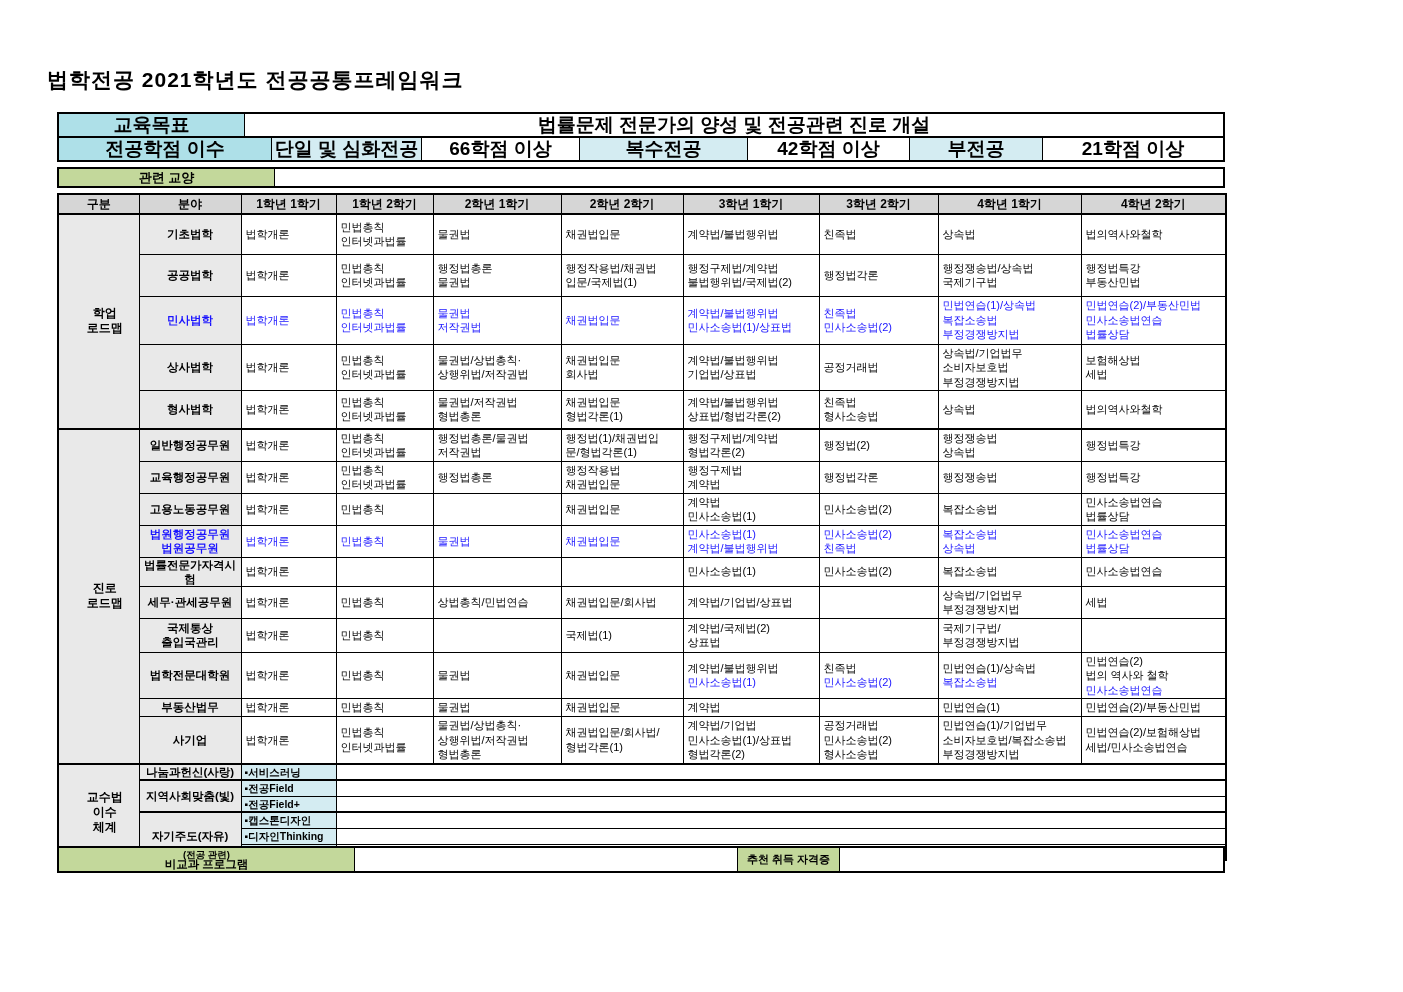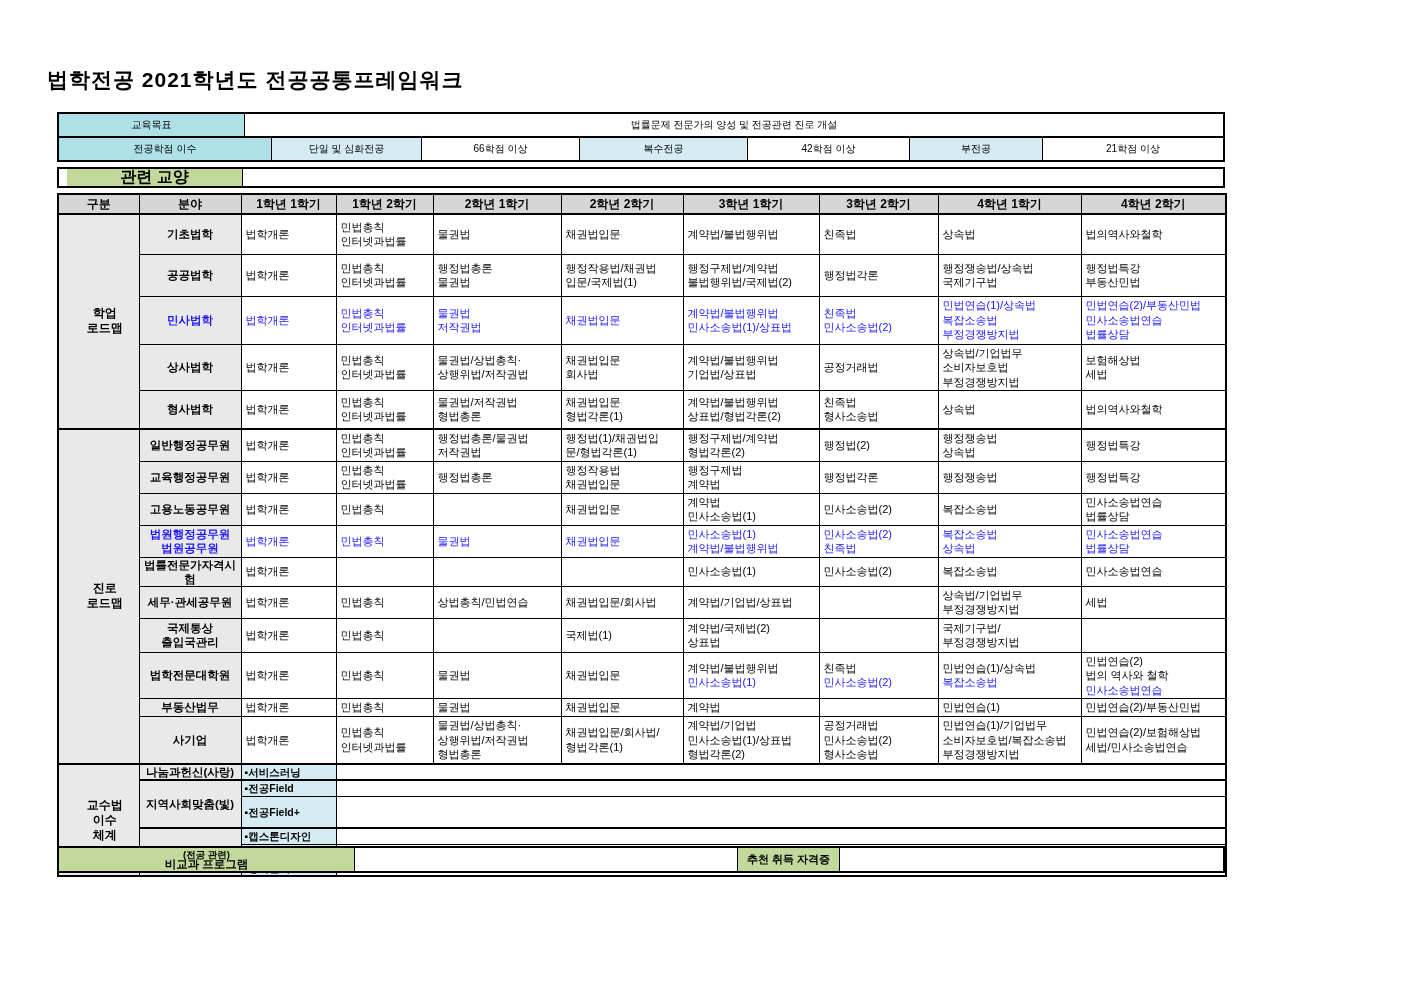--- a/index.html
+++ b/index.html
@@ -9,27 +9,27 @@
   *{box-sizing:border-box; margin:0; padding:0;}
   html,body{width:1403px; height:992px; background:#fff; font-family:"Liberation Sans", sans-serif; color:#000;}
   #page{position:relative; width:1403px; height:992px; overflow:hidden;}
 
   .title{position:absolute; left:47px; top:66px; font-size:21px; font-weight:bold; letter-spacing:1px;}
 
   
   .box1{position:absolute; left:57px; top:112px; width:1168px; border:2px solid #000;}
   .hrow{display:flex; align-items:stretch;}
   .hrow + .hrow{border-top:2px solid #000;}
-  .hcell{display:flex; align-items:center; justify-content:center; font-weight:normal; font-size:10px; height:22px;}
+  .hcell{display:flex; align-items:center; justify-content:center; font-weight:bold; font-size:19px; height:22px;}
   .hcell.bl{border-left:1px solid #000;}
   .lab{background:var(--teal);}
   .pale{background:var(--pale-blue);}
 
   .box2{position:absolute; left:57px; top:167px; width:1168px; height:21px; border:2px solid #000; display:flex;}
-  .box2 .glabel{width:175px; background:var(--green); display:flex; align-items:center; justify-content:center; font-weight:bold; font-size:16px;margin-left:8px;}
+  .box2 .glabel{width:215px; background:var(--green); display:flex; align-items:center; justify-content:center; font-weight:bold; font-size:13px;}
   .box2 .gvalue{flex:1; border-left:1px solid #000; background:#fff;}
 
   
   table.matrix{position:absolute; left:57px; top:193px; width:1168px; border-collapse:collapse; table-layout:fixed; border:2px solid #000;}
   table.matrix th, table.matrix td{border:1px solid #000; overflow:hidden;}
   table.matrix th{background:var(--header-gray); font-size:12px; font-weight:bold; height:20px; padding:0;}
   td.group-label{background:var(--field-gray); font-weight:bold; font-size:12px; text-align:center; line-height:15px;padding-left:12px;}
   td.field{background:var(--field-gray); font-weight:bold; font-size:11.5px; text-align:center; line-height:14px; vertical-align:middle;}
   td.course{background:#fff; font-size:11px; line-height:14.5px; padding:1px 2px 1px 4px; vertical-align:middle; text-align:left;}
   tr.group-start td{border-top:2px solid #000;}
@@ -602,21 +602,21 @@
           <td class="ped-item">▪서비스러닝</td>
           <td class="ped-empty" colspan="7"></td>
         </tr>
         <tr class="ped-field-start" style="height: 16px;">
           <td class="field" rowspan="2">
             <div>지역사회맞춤(빛)</div>
           </td>
           <td class="ped-item">▪전공Field</td>
           <td class="ped-empty" colspan="7"></td>
         </tr>
-        <tr style="height: 32px;">
+        <tr style="height: 16px;">
           <td class="ped-item">▪전공Field+</td>
           <td class="ped-empty" colspan="7"></td>
         </tr>
         <tr class="ped-field-start" style="height: 16px;">
           <td class="field" rowspan="3">
             <div>자기주도(자유)</div>
           </td>
           <td class="ped-item">▪캡스톤디자인</td>
           <td class="ped-empty" colspan="7"></td>
         </tr>

